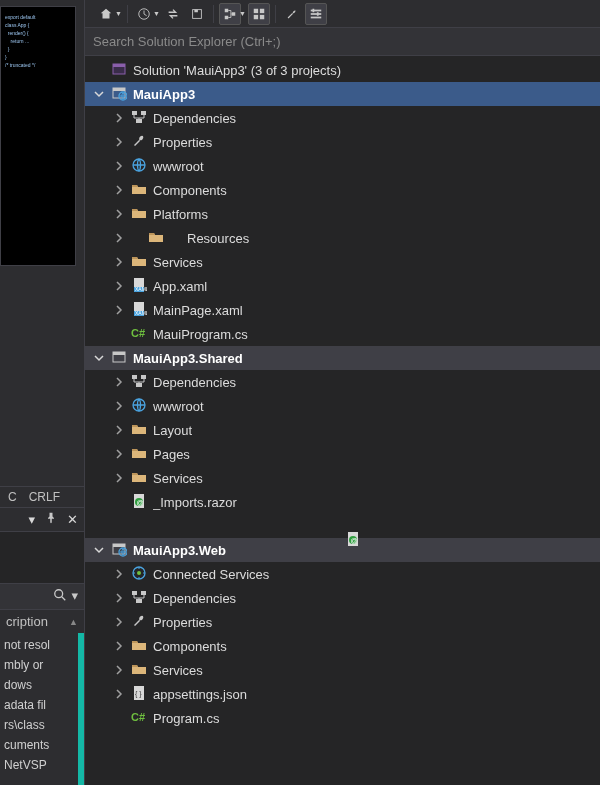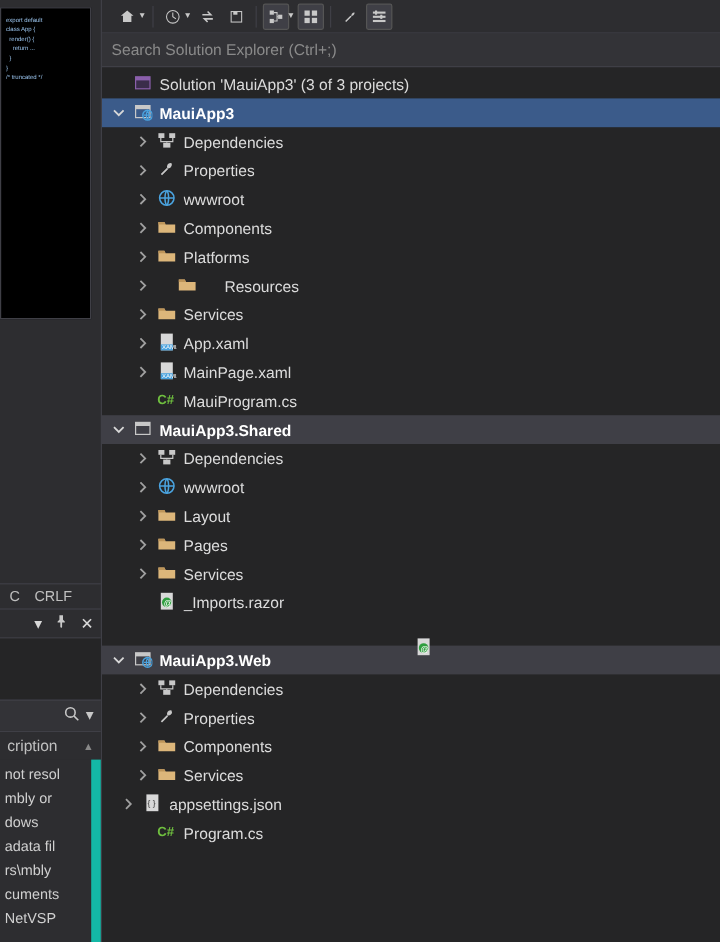--- a/index.html
+++ b/index.html
@@ -75,21 +75,21 @@
     color: #c0c0c0;
     display:flex; align-items:center; justify-content:space-between;
   }
   .msg-lines {
     padding: 2px 0 10px 0;
     background: #2d2d30;
     color: #d0d0d0;
     font-size: 12px;
     line-height: 20px;
     overflow:hidden;
-    border-right: 8px solid #14b8a6;
+    border-right: 6px solid #14b8a6;
   }
   .msg-lines > div { padding-left:4px; white-space:nowrap; }
 
   
   .explorer {
     flex: 1;
     display: flex;
     flex-direction: column;
     background: #252526;
     min-width: 0;
@@ -208,21 +208,21 @@
   <div class="col-header">
     <span>cription</span>
     <span style="font-size:9px;color:#888">▲</span>
   </div>
 
   <div class="msg-lines">
     <div>not resol</div>
     <div>mbly or</div>
     <div>dows</div>
     <div>adata fil</div>
-    <div>rs\mbly</div>
+    <div>rs\class</div>
     <div>cuments</div>
     <div>NetVSP</div>
   </div>
 </div>
 
 <div class="explorer">
 
   <div class="toolbar">
     <div class="tool-btn">
       <svg width="14" height="14" viewBox="0 0 16 16">
@@ -578,20 +578,35 @@
         <span class="label">MauiApp3.Web</span>
       </div>
       <div class="node" style="padding-left: 28px;">
         <span class="twisty">
           <svg width="10" height="10" viewBox="0 0 10 10">
             <path d="M3 1l4 4-4 4" stroke="#a0a0a0" fill="none" stroke-width="1.5"></path>
           </svg>
         </span>
         <span class="nic">
           <span><svg width="16" height="16" viewBox="0 0 16 16">
+              <circle cx="8" cy="8" r="6" fill="none" stroke="#4aa3df" stroke-width="1.3"></circle>
+              <circle cx="8" cy="8" r="2" fill="#6fbf3f"></circle>
+              <path d="M8 2v2M8 12v2M2 8h2M12 8h2" stroke="#4aa3df"></path>
+            </svg></span>
+        </span>
+        <span class="label">Connected Services</span>
+      </div>
+      <div class="node" style="padding-left: 28px;">
+        <span class="twisty">
+          <svg width="10" height="10" viewBox="0 0 10 10">
+            <path d="M3 1l4 4-4 4" stroke="#a0a0a0" fill="none" stroke-width="1.5"></path>
+          </svg>
+        </span>
+        <span class="nic">
+          <span><svg width="16" height="16" viewBox="0 0 16 16">
               <rect x="1" y="2" width="5" height="4" fill="#c8c8c8"></rect>
               <rect x="10" y="2" width="5" height="4" fill="#c8c8c8"></rect>
               <rect x="5" y="10" width="6" height="4" fill="#c8c8c8"></rect>
               <path d="M3 6v3h10V6M8 9v1" stroke="#c8c8c8" fill="none"></path>
             </svg></span>
         </span>
         <span class="label">Dependencies</span>
       </div>
       <div class="node" style="padding-left: 28px;">
         <span class="twisty">
@@ -627,21 +642,21 @@
           </svg>
         </span>
         <span class="nic">
           <span><svg width="16" height="16" viewBox="0 0 16 16">
               <path class="ic-folder" d="M1 4h5l1 2h8v7H1z"></path>
               <path class="ic-folder-fold" d="M1 4h5l1 2H1z"></path>
             </svg></span>
         </span>
         <span class="label">Services</span>
       </div>
-      <div class="node" style="padding-left: 16px;">
+      <div class="node" style="padding-left: 28px;">
         <span class="twisty">
           <svg width="10" height="10" viewBox="0 0 10 10">
             <path d="M3 1l4 4-4 4" stroke="#a0a0a0" fill="none" stroke-width="1.5"></path>
           </svg>
         </span>
         <span class="nic">
           <span><svg width="16" height="16" viewBox="0 0 16 16">
               <rect x="3" y="1" width="10" height="14" fill="#d8d8d8"></rect>
               <text x="4" y="11" font-size="7" fill="#333">{ }</text>
             </svg></span>

